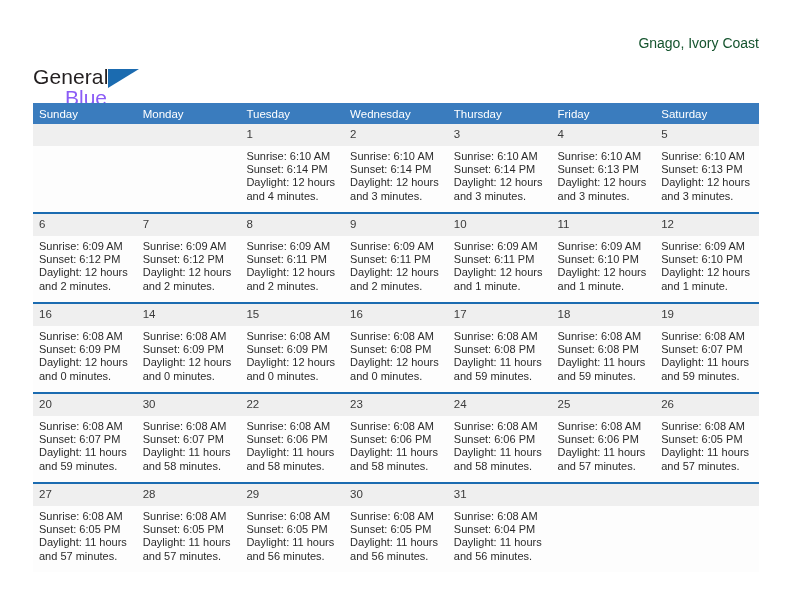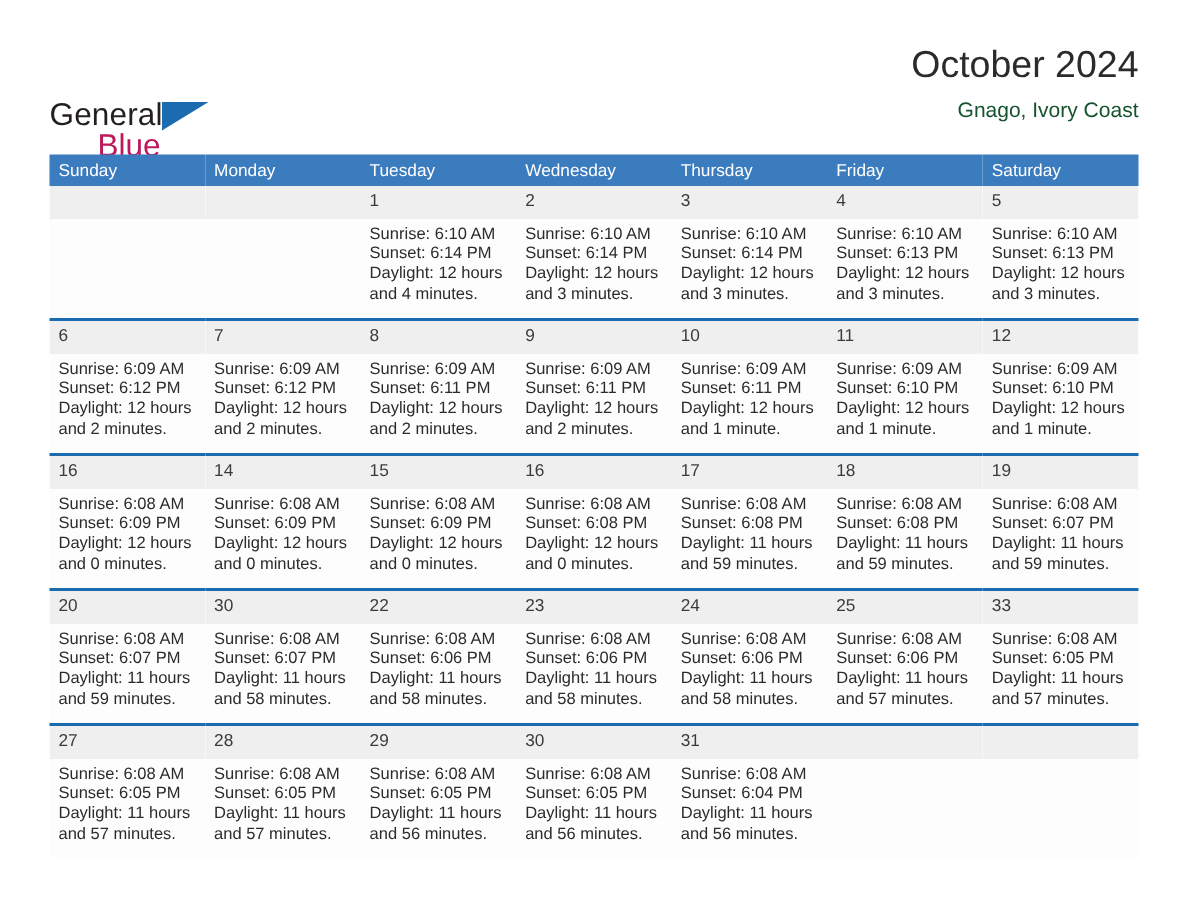--- a/index.html
+++ b/index.html
@@ -49,21 +49,21 @@
     width: 0;
     height: 0;
     border-left: 31px solid #1b6bb0;
     border-bottom: 19px solid transparent;
     vertical-align: -4px;
     margin-left: 0px;
   }
   .brand-line2 {
     font-size: 21px;
     line-height: 21px;
-    color: #be185d;
+    color: #8b5cf6;
     margin-left: 32px;
     display: block;
     margin-top: -1px;
     text-decoration: underline;
   }
   .title-block {
     position: absolute;
     right: 0;
     top: 0;
     text-align: right;
@@ -143,21 +143,20 @@
 <div class="page">
 
   <div class="header">
 
     <div class="brand">
       <span class="brand-line1">General</span><span class="brand-flag"></span>
       <span class="brand-line2">Blue</span>
     </div>
 
     <div class="title-block">
-      <h1 class="cal-title">October 2024</h1>
       <p class="cal-subtitle">Gnago, Ivory Coast</p>
     </div>
 
   </div>
 
   <table class="calendar">
     <colgroup>
       <col>
         <col>
         <col>
@@ -410,21 +409,21 @@
           <td class="">
             <span class="daynum">25</span>
             <div class="details">
               <div>Sunrise: 6:08 AM</div>
               <div>Sunset: 6:06 PM</div>
               <div>Daylight: 11 hours</div>
               <div>and 57 minutes.</div>
             </div>
           </td>
           <td class="">
-            <span class="daynum">33</span>
+            <span class="daynum">26</span>
             <div class="details">
               <div>Sunrise: 6:08 AM</div>
               <div>Sunset: 6:05 PM</div>
               <div>Daylight: 11 hours</div>
               <div>and 57 minutes.</div>
             </div>
           </td>
         </tr>
         <tr>
           <td class="">

